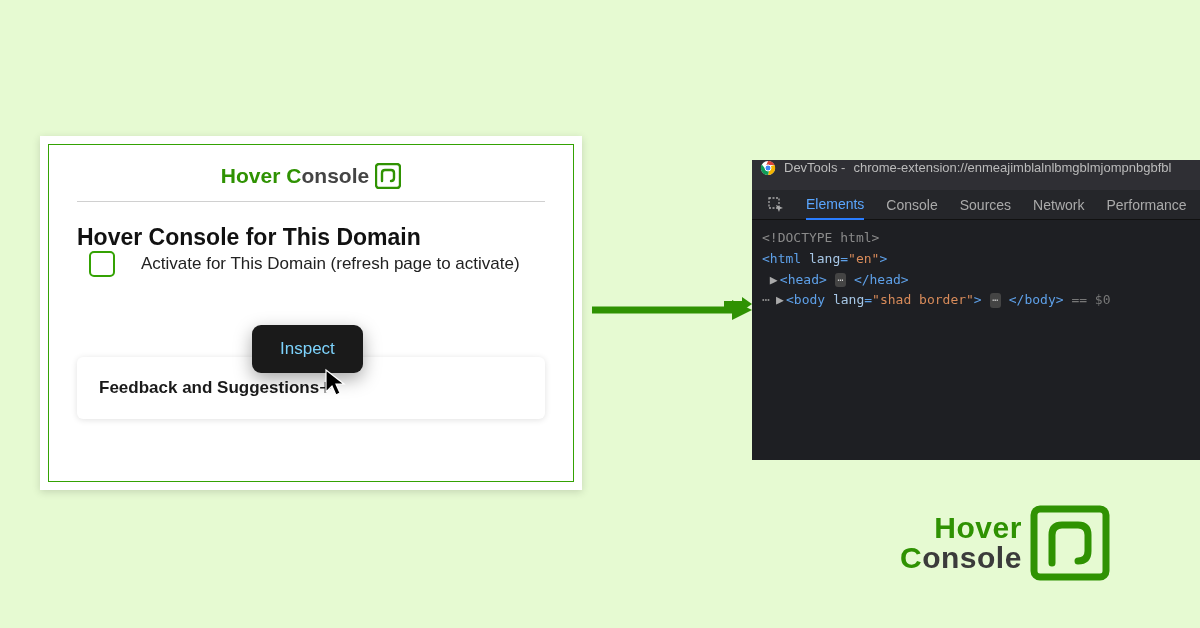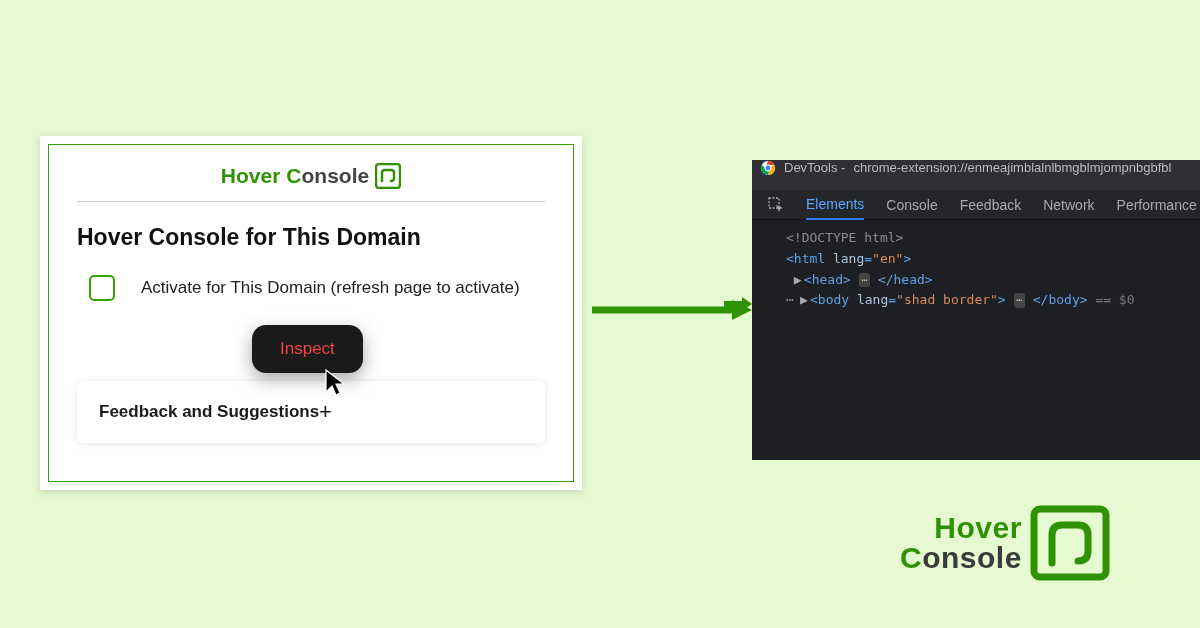--- a/index.html
+++ b/index.html
@@ -41,21 +41,20 @@
   .brand-hover { color: #2f9202; }
   .brand-console-c { color: #2f9202; }
   .brand-console-rest { color: #444; }
   .brand-icon-sm {
     width: 26px; height: 26px; display: inline-block;
   }
   .panel-title {
     font-size: 23px;
     font-weight: 700;
     color: #111;
-    margin-bottom: 24px;
   }
   .activate-row {
     display: flex;
     align-items: center;
     gap: 26px;
     padding-left: 12px;
     margin-bottom: 80px;
   }
   .checkbox {
     width: 26px; height: 26px;
@@ -80,22 +79,22 @@
   }
   .feedback-label { font-size: 17px; font-weight: 700; color: #1a1a1a; }
   .plus { font-size: 22px; font-weight: 500; color: #1a1a1a; }
 
   
   .context-menu {
     position: absolute;
     left: 252px;
     top: 325px;
     background: #1a1a1a;
-    color: #ef4444;
-    border-radius: 14px;
+    color: #7dd3fc;
+    border-radius: 9px;
     box-shadow: 0 6px 18px rgba(0,0,0,0.35);
     padding: 14px 28px;
     font-size: 17px;
   }
   .cursor-icon {
     position: absolute;
     left: 324px;
     top: 368px;
     width: 22px; height: 30px;
   }
@@ -149,21 +148,20 @@
   .dt-inspect-icon {
     width: 16px; height: 16px; flex-shrink: 0;
   }
   .dt-tab { cursor: pointer; padding: 6px 0; }
   .dt-tab.active { color: #5aa6ff; border-bottom: 2px solid #2a7dff; }
   .dt-code {
     padding: 8px 10px;
     font-family: Consolas, monospace;
     font-size: 13px;
     line-height: 1.6;
-    margin-left: 24px;
   }
   .dt-line { white-space: pre; }
   .clr-gray { color: #8a8a8a; }
   .clr-tag { color: #5ea0e8; }
   .clr-attr { color: #a7c7e6; }
   .clr-val { color: #d88b5a; }
   .arrow-tri { color: #aaa; display:inline-block; width:10px; }
   .ellipsis {
     display: inline-block;
     background: #444;
@@ -257,21 +255,21 @@
     <span>DevTools - </span>
       <span>chrome-extension://enmeajimblalnlbmgblmjompnbgbfbl</span>
   </div>
   <div class="dt-tabs">
     <svg class="dt-inspect-icon" viewBox="0 0 16 16">
       <rect x="1" y="1" width="10" height="10" fill="none" stroke="#aaa" stroke-width="1.3" stroke-dasharray="2 1.5"></rect>
       <path d="M8 8 L15 11 L12 12 L11 15 Z" fill="#aaa"></path>
     </svg>
     <span class="dt-tab active">Elements</span>
     <span class="dt-tab">Console</span>
-    <span class="dt-tab">Feedback</span>
+    <span class="dt-tab">Sources</span>
     <span class="dt-tab">Network</span>
     <span class="dt-tab">Performance</span>
   </div>
   <div class="dt-code">
     <div class="dt-line"><span class="clr-gray">&lt;!DOCTYPE html&gt;</span></div>
     <div class="dt-line"><span class="clr-tag">&lt;html </span><span class="clr-attr">lang</span><span class="clr-tag">=</span><span class="clr-val">"en"</span><span class="clr-tag">&gt;</span></div>
     <div class="dt-line"> <span class="arrow-tri">▶</span><span class="clr-tag">&lt;head&gt;</span> <span class="ellipsis">⋯</span> <span class="clr-tag">&lt;/head&gt;</span></div>
     <div class="dt-line"><span class="dots-left">⋯</span><span class="arrow-tri">▶</span><span class="clr-tag">&lt;body </span><span class="clr-attr">lang</span><span class="clr-tag">=</span><span class="clr-val">"shad border"</span><span class="clr-tag">&gt;</span> <span class="ellipsis">⋯</span> <span class="clr-tag">&lt;/body&gt;</span><span class="clr-dim"> == $0</span></div>
   </div>
 </div>

